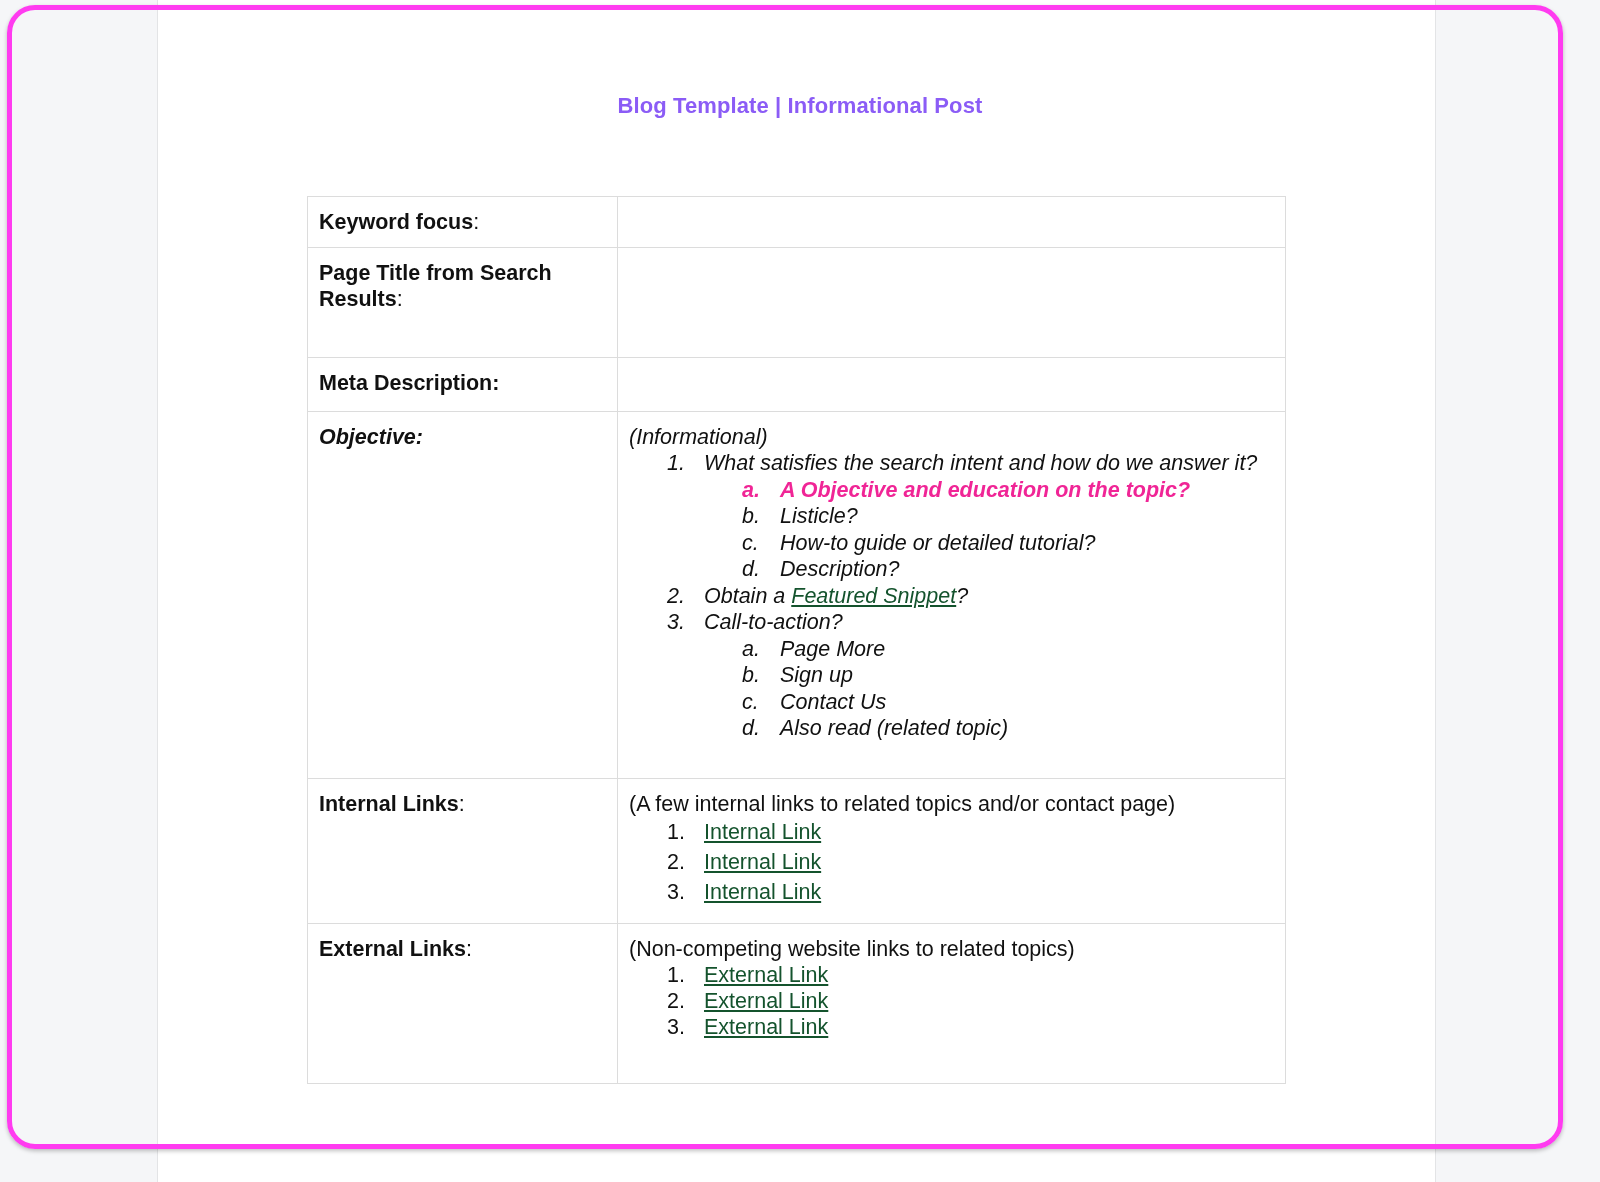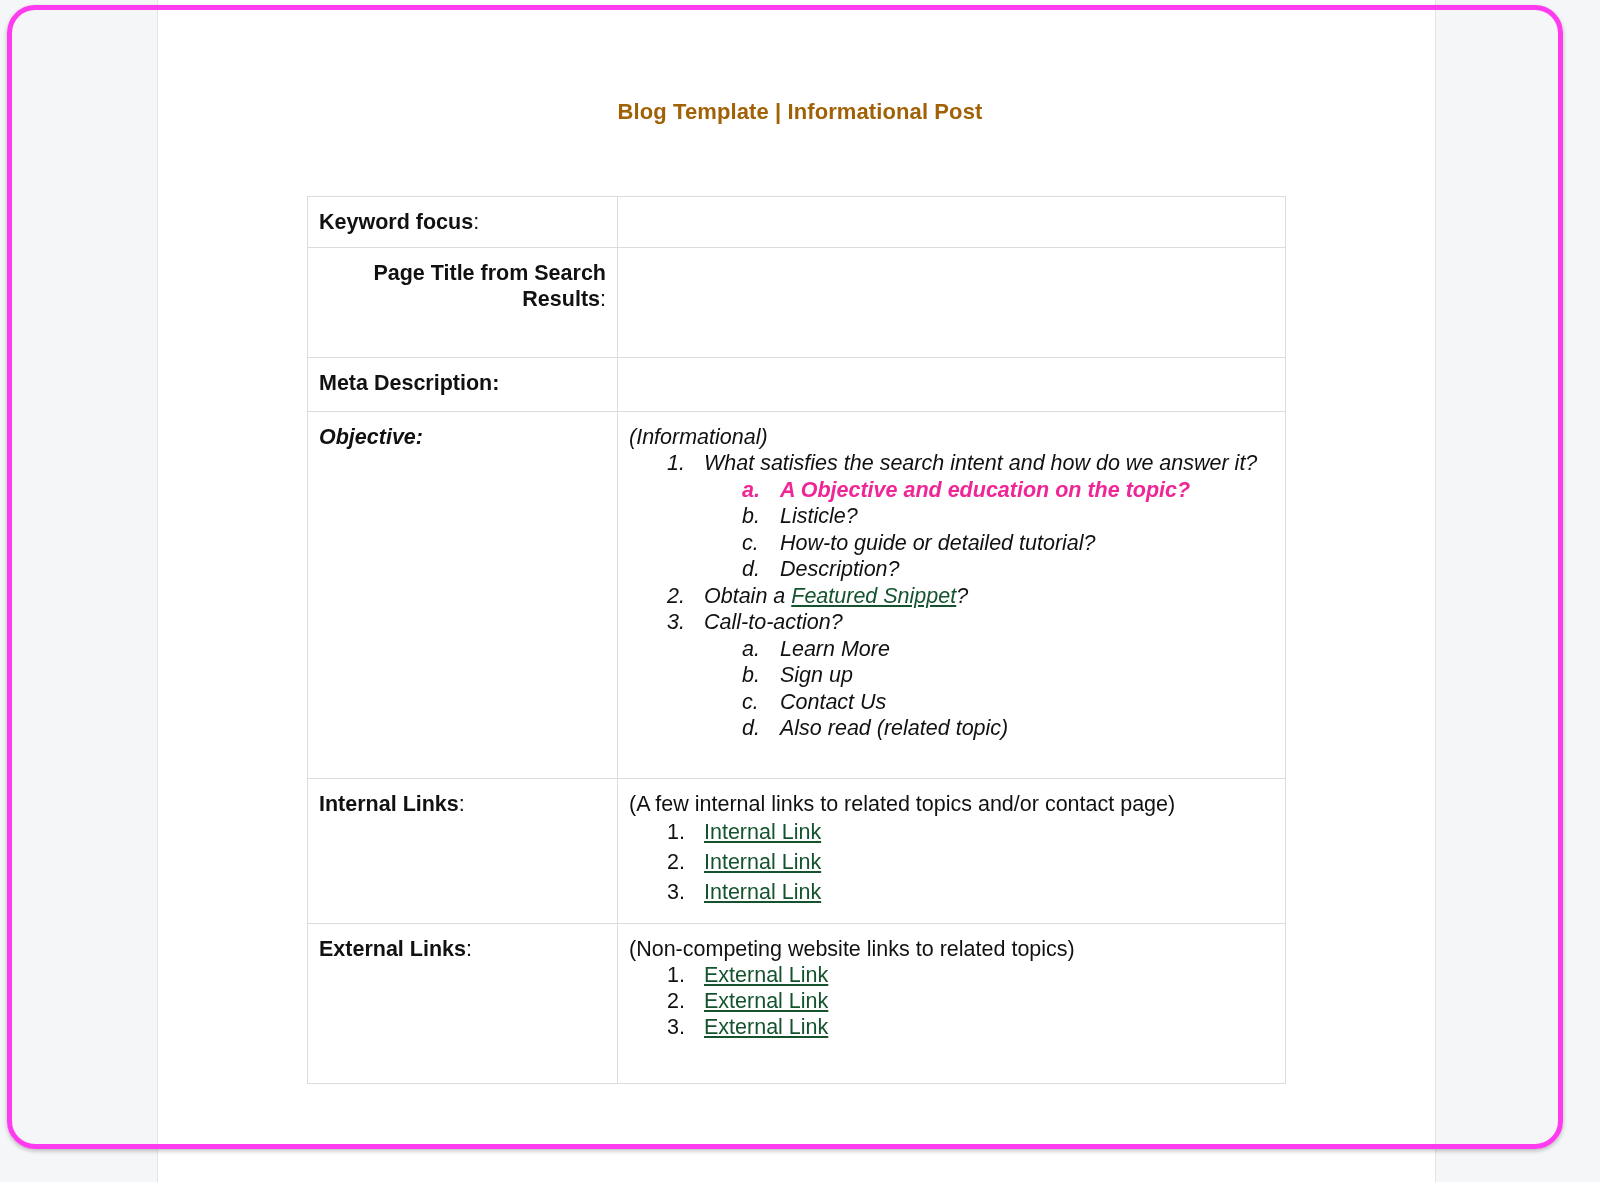--- a/index.html
+++ b/index.html
@@ -20,44 +20,44 @@
     }
     .overlay-border {
       position: absolute; left: 7px; top: 5px; width: 1556px; height: 1144px;
       border: 5px solid #ff3bf0;
       border-radius: 28px;
       box-shadow: 0 2px 4px rgba(0,0,0,0.25);
       pointer-events: none;
       z-index: 10;
     }
     .doc-title {
-      position: absolute; left: 0; top: 99px; width: 1600px;
+      position: absolute; left: 0; top: 93px; width: 1600px;
       text-align: center;
-      color: #a16207;
+      color: #8b5cf6;
       font-weight: bold;
       font-size: 22px;
       letter-spacing: 0.1px;
     }
     table.tpl {
       position: absolute; left: 307px; top: 196px; width: 979px;
       border-collapse: collapse;
       font-size: 21.5px;
       color: #111;
     }
     table.tpl td {
       border: 1.5px solid #dcdcdc;
       vertical-align: top;
       padding: 12px 11px;
       line-height: 26px;
     }
     td.label { width: 310px; font-weight: bold; }
     td.label .plain { font-weight: normal; }
     .row-url td { height: 50px; }
     .row-kw td { height: 50px; }
-    .row-title td { height: 110px; line-height: 30px; text-align: right; }
+    .row-title td { height: 110px; line-height: 30px; }
     .row-meta td { height: 54px; padding-top: 15px; }
     .row-aud td { height: 50px; }
     .row-obj td { height: 367px; font-style: italic; }
     .row-int td { height: 145px; padding-top: 13px; }
     .row-ext td { height: 160px; padding-top: 13px; }
 
     ol { list-style: none; }
     ol.l1 > li { position: relative; padding-left: 75px; }
     ol.l1 > li > .num { position: absolute; left: 38px; }
     ol.l2 > li { position: relative; padding-left: 76px; }
@@ -105,21 +105,21 @@
             <li><span class="num">d.</span><span>Description?</span></li>
           </ol>
         </li>
         <li>
           <span class="num">2.</span><span>Obtain a </span><a class="lnk">Featured Snippet</a><span>?</span>
         </li>
         <li>
           <span class="num">3.</span>
           <span>Call-to-action?</span>
           <ol class="l2">
-            <li><span class="num">a.</span><span>Learn More</span></li>
+            <li><span class="num">a.</span><span>Page More</span></li>
             <li><span class="num">b.</span><span>Sign up</span></li>
             <li><span class="num">c.</span><span>Contact Us</span></li>
             <li><span class="num">d.</span><span>Also read (related topic)</span></li>
           </ol>
         </li>
       </ol>
     </td>
   </tr>
   <tr class="row-int">
     <td class="label"><span>Internal Links</span><span class="plain">:</span></td>

